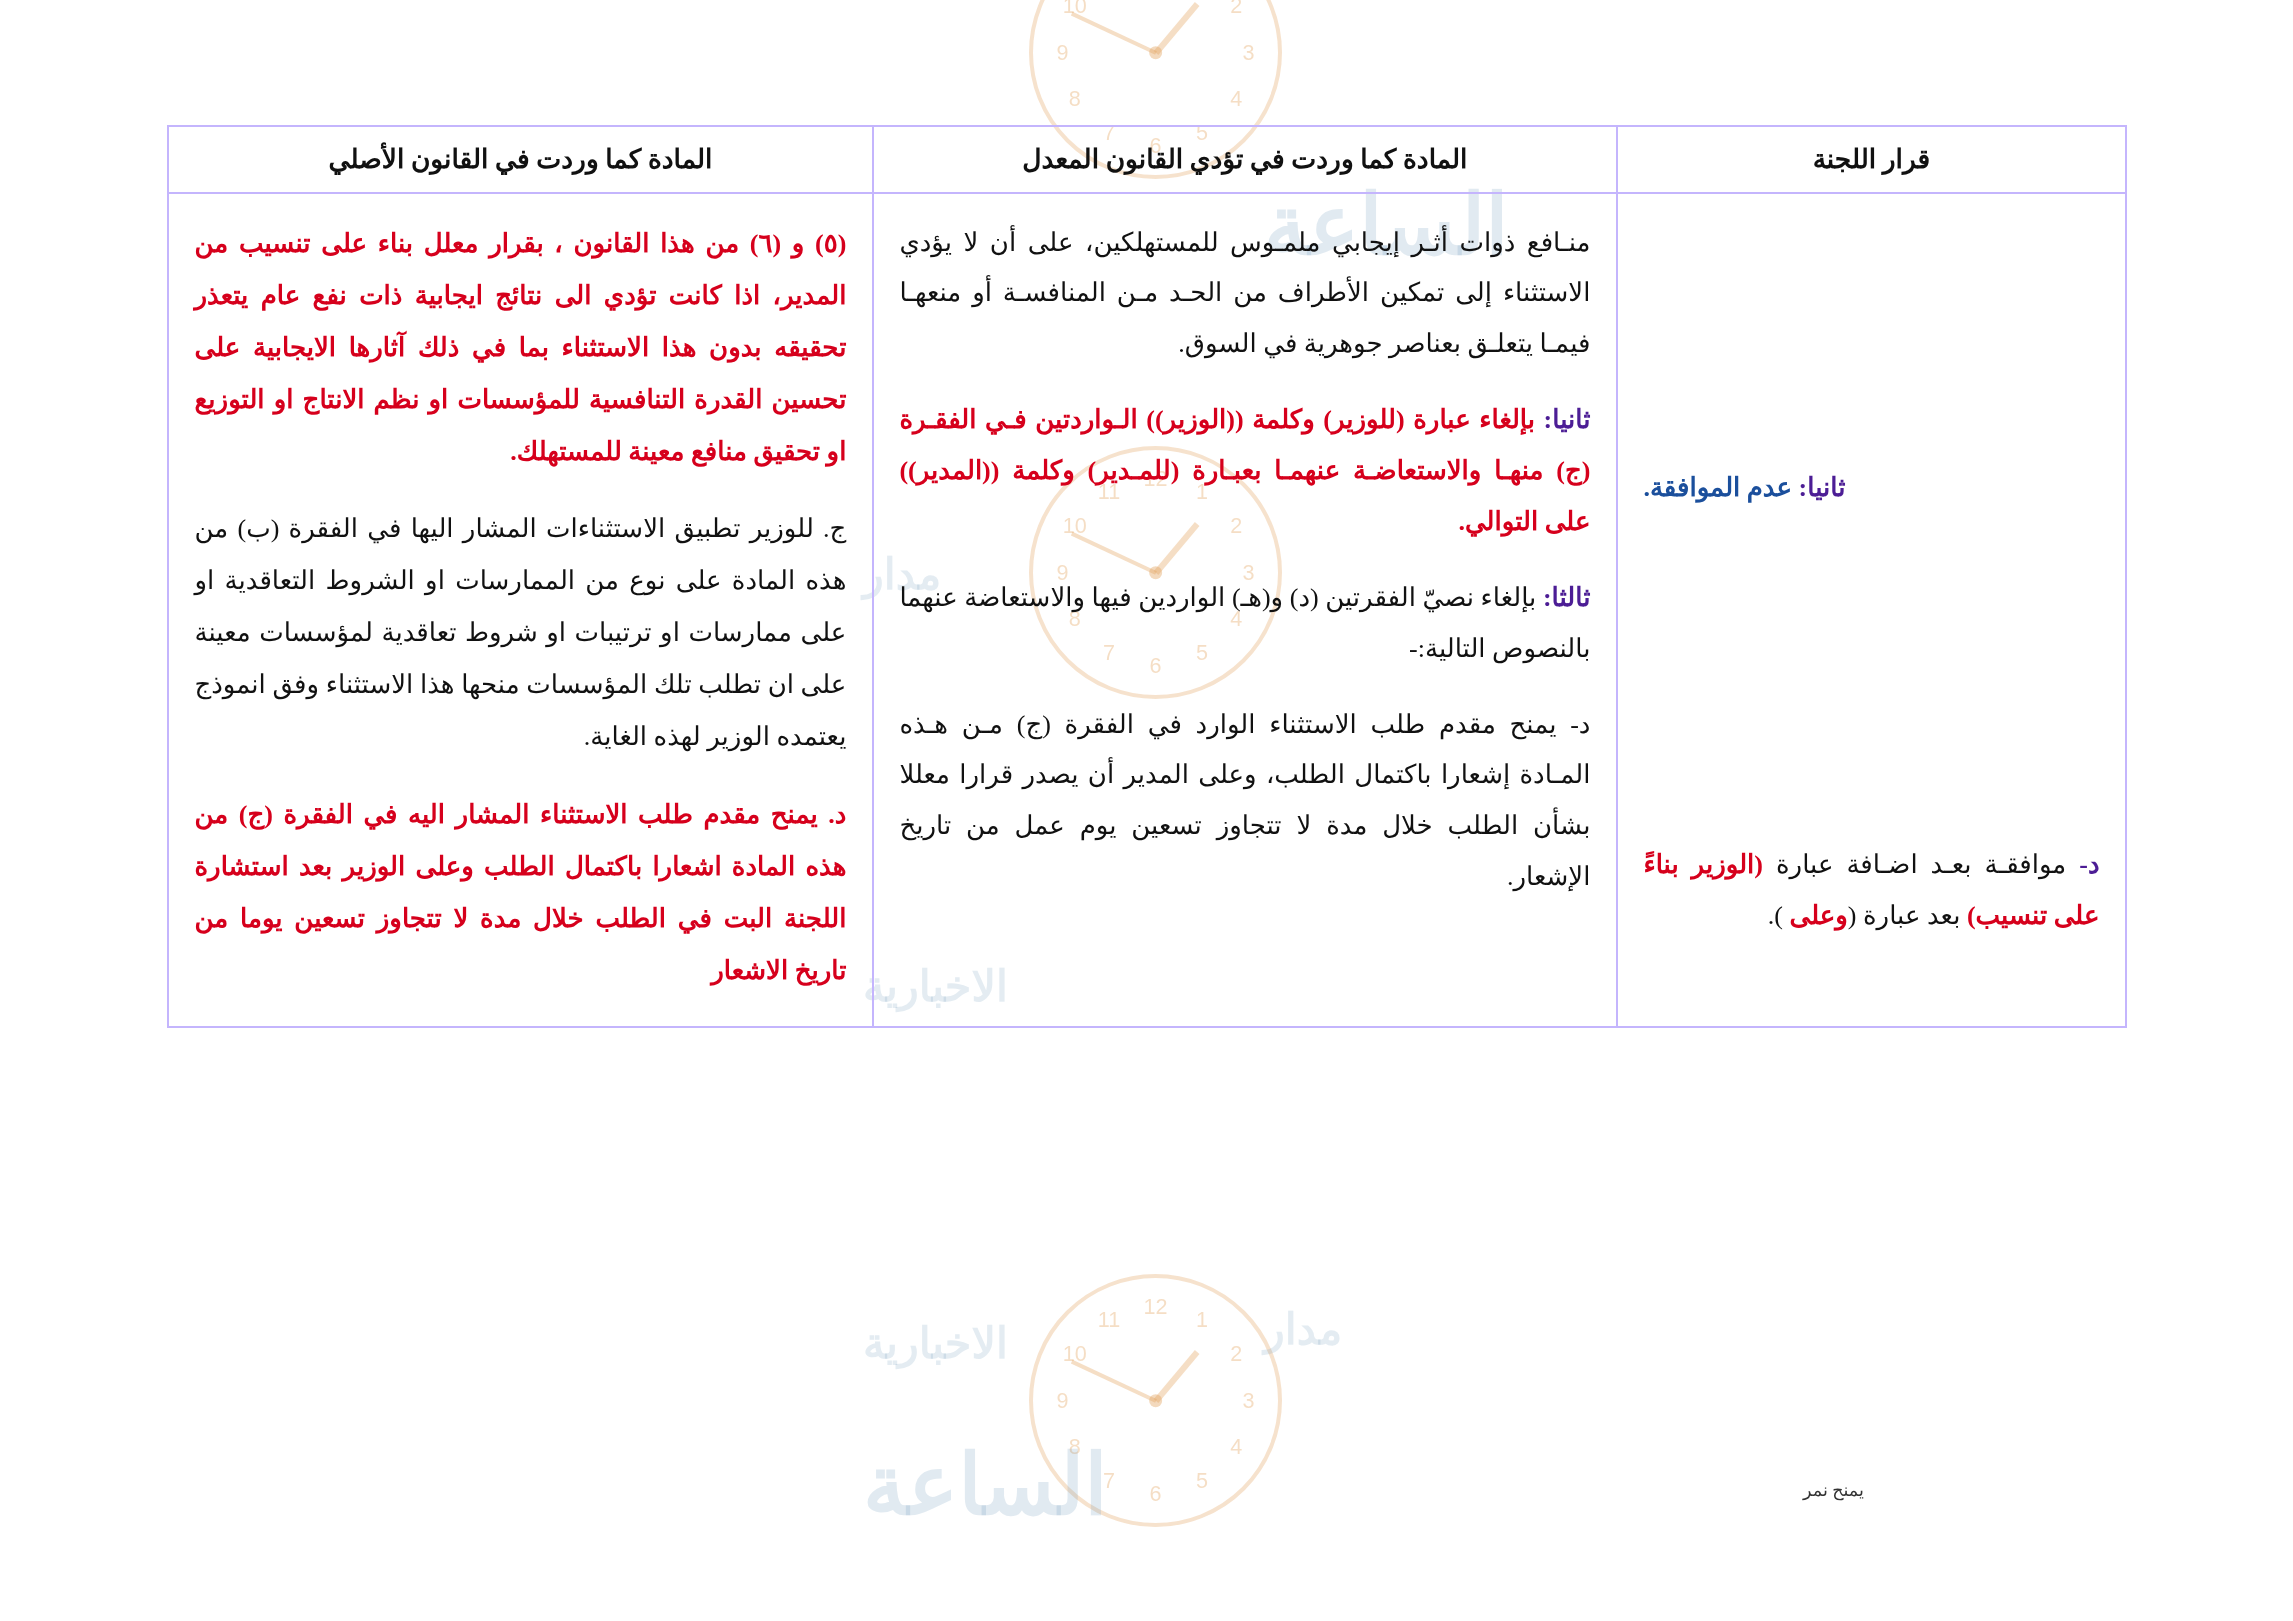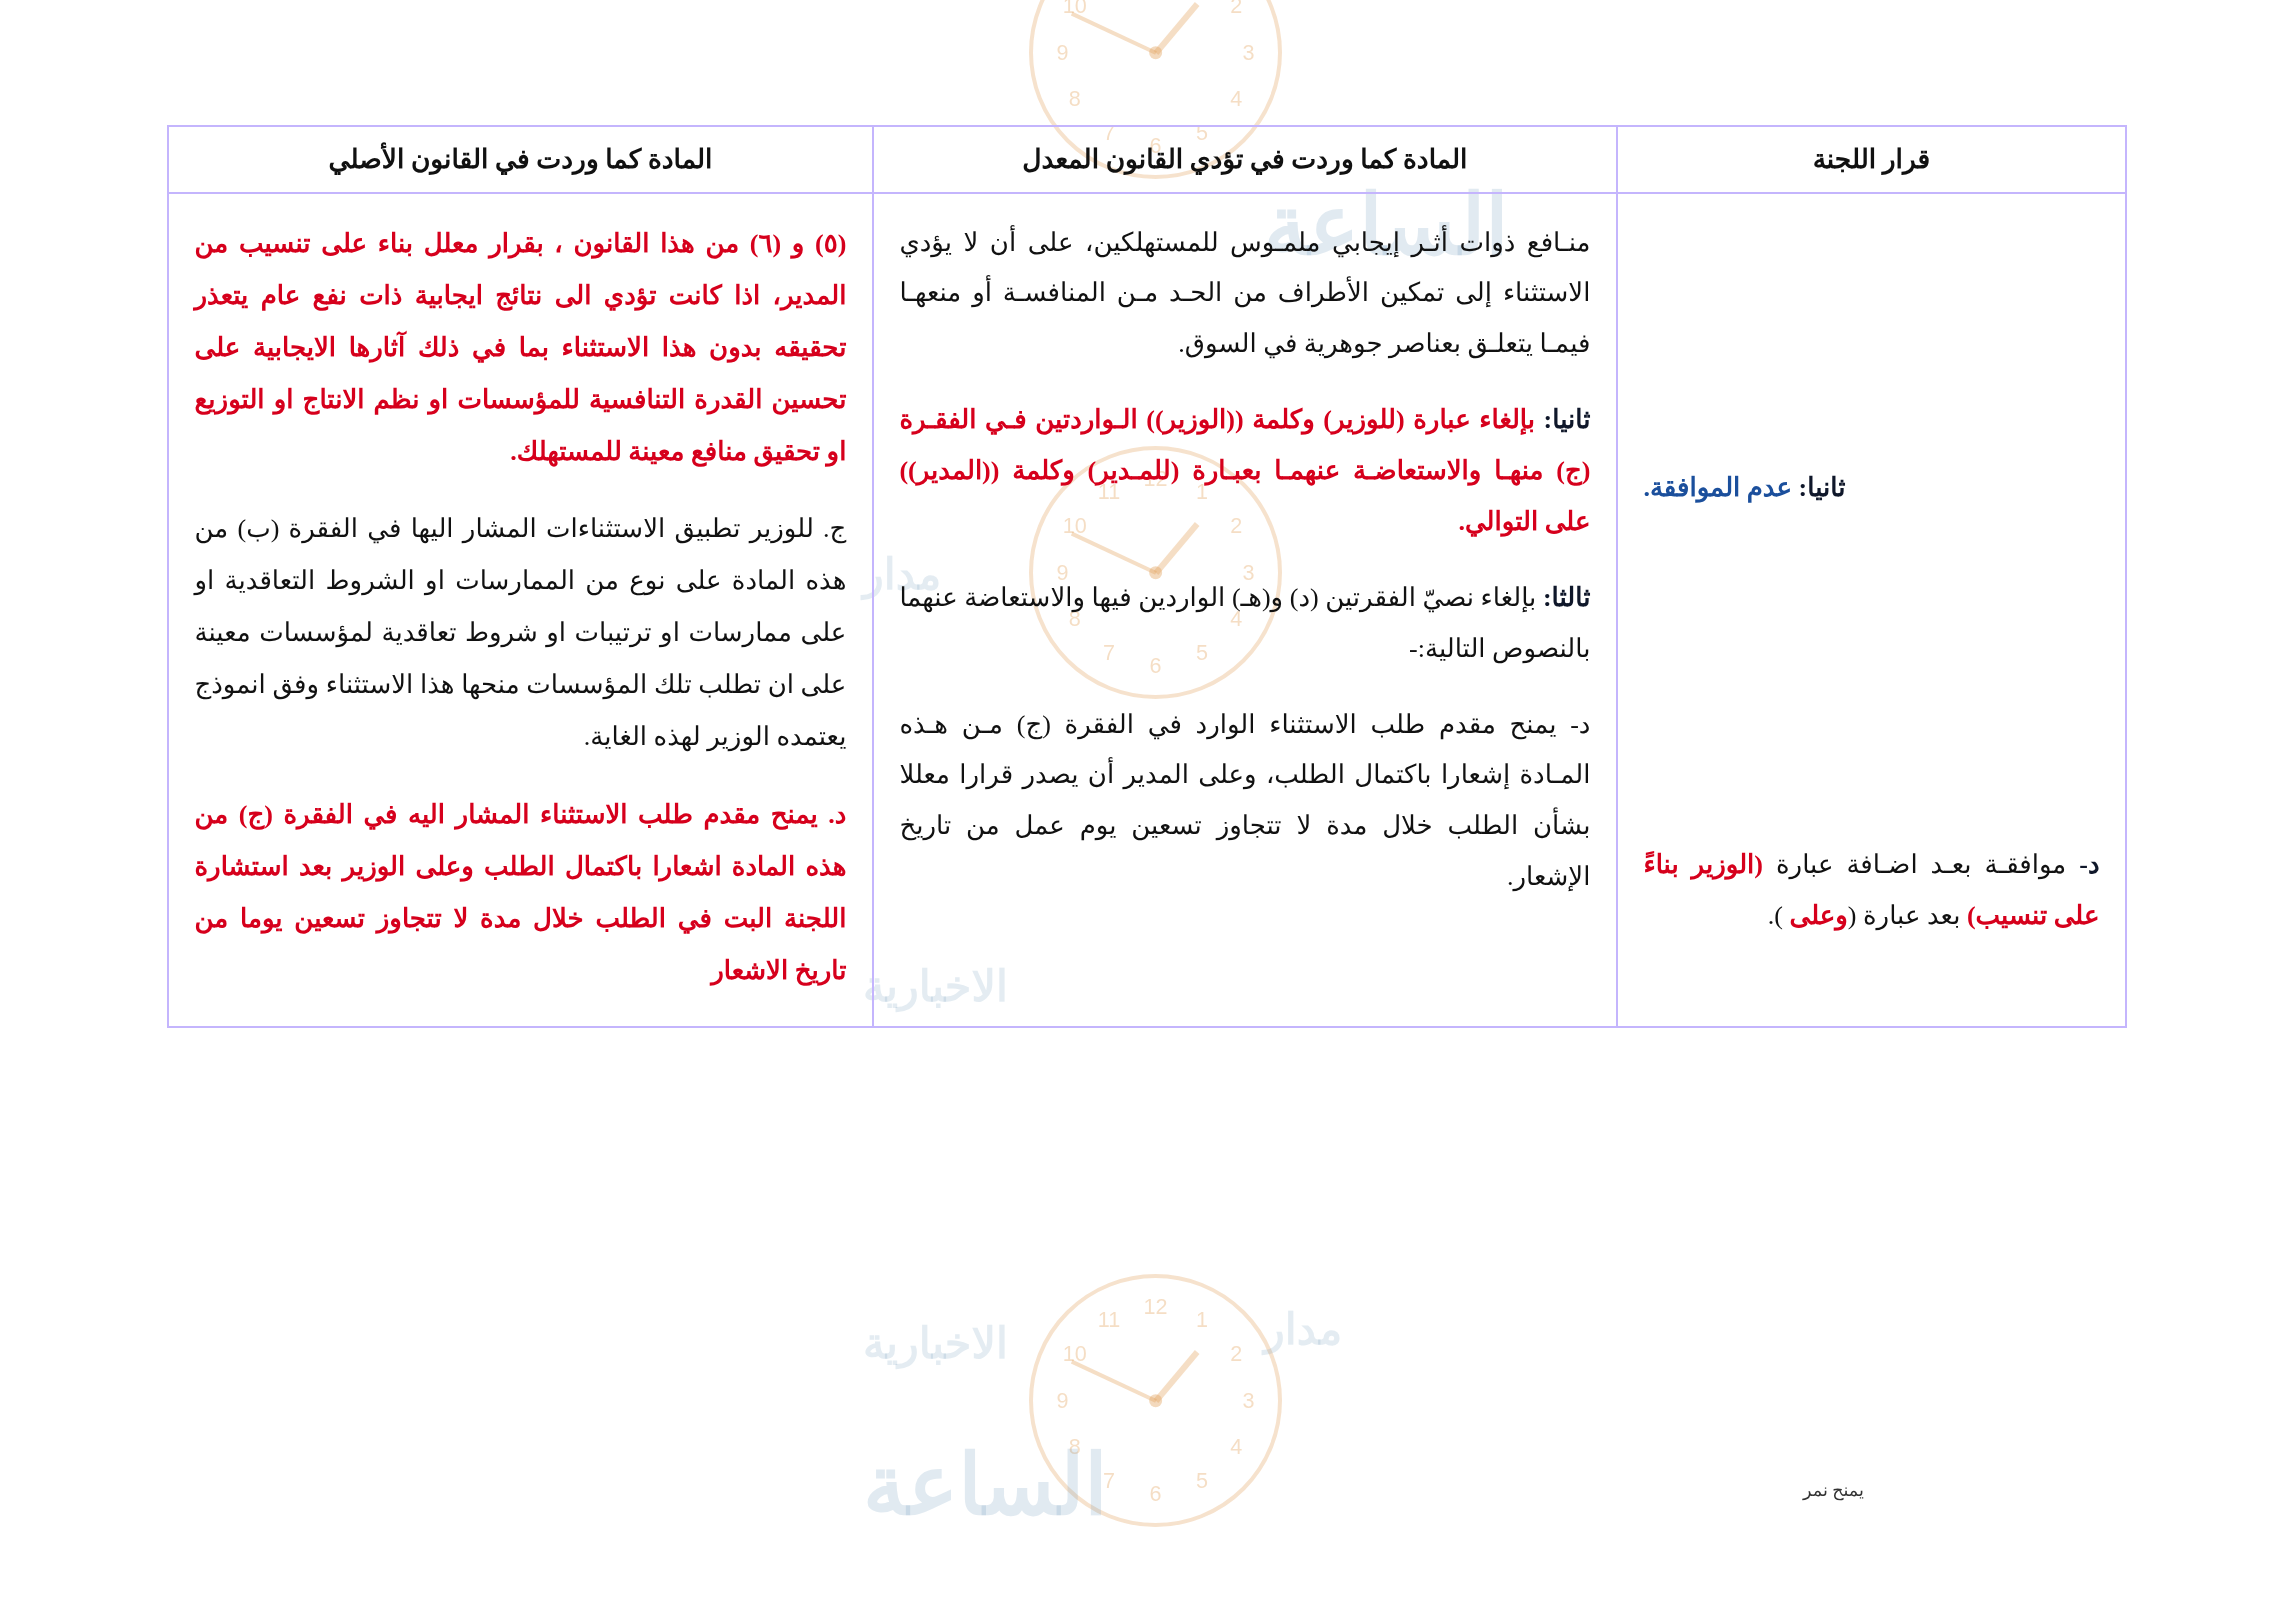--- a/index.html
+++ b/index.html
@@ -107,21 +107,21 @@
   p.para {
     margin: 0 0 25.5px 0;
     text-align: justify;
     text-justify: inter-word;
   }
   p.para:last-child { margin-bottom: 0; }
   .red { color: #d6001c; font-weight: bold; }
   .red-inline { color: #d6001c; font-weight: bold; }
   .blue { color: #1b4f9c; font-weight: bold; }
   .bold { font-weight: bold; }
-  .blk { color: #0f172a; }
+  .blk { color: #4c1d95; }
 
   .cell-orig p.para { line-height: 2.0; }
   .cell-cttee p.para { margin-bottom: 33px; }
   .cttee-pad { height: 245px; }
   .cttee-gap { height: 294px; }
 
   .signature {
     position: absolute;
     z-index: 3;
     left: 1803px;

